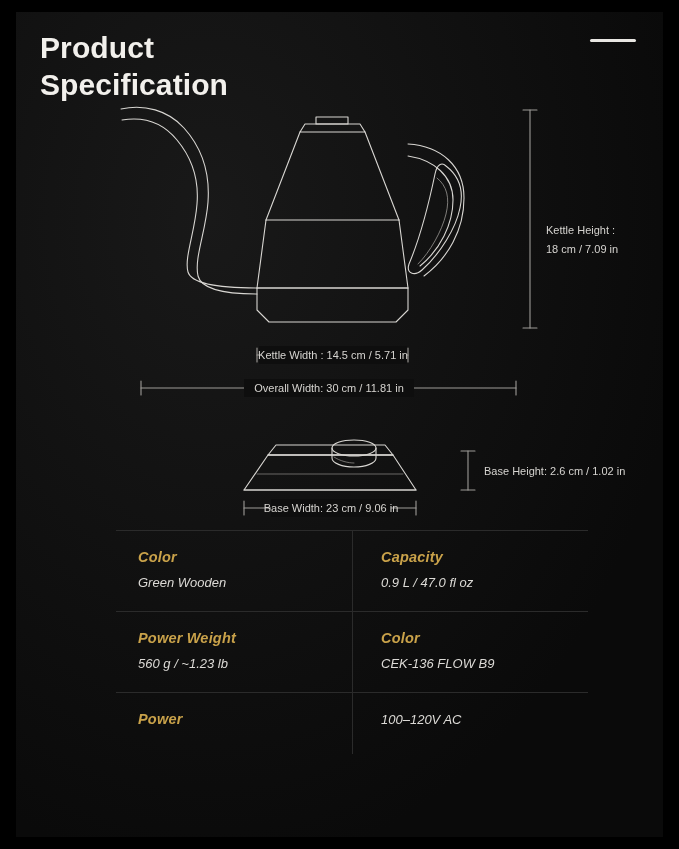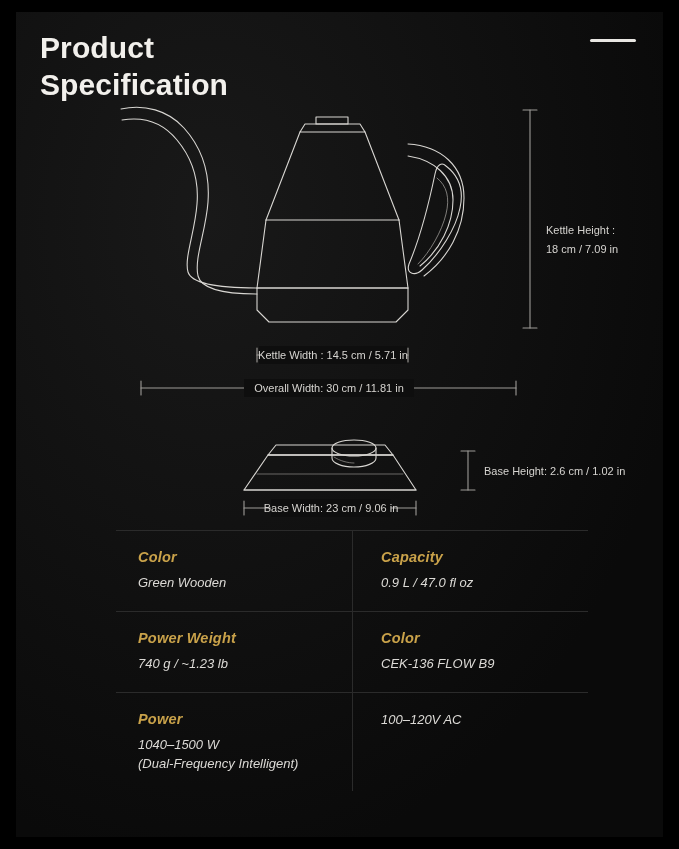--- a/index.html
+++ b/index.html
@@ -185,33 +185,31 @@
       </div>
       <div class="spec-cell right">
         <div class="spec-label">Capacity</div>
         <div class="spec-value">0.9 L / 47.0 fl oz</div>
       </div>
     </div>
 
     <div class="spec-row">
       <div class="spec-cell">
         <div class="spec-label">Power Weight</div>
-        <div class="spec-value">740 g / ~1.23 lb</div>
+        <div class="spec-value">560 g / ~1.23 lb</div>
       </div>
       <div class="spec-cell right">
         <div class="spec-label">Color</div>
         <div class="spec-value">CEK-136 FLOW B9</div>
       </div>
     </div>
 
     <div class="spec-row">
       <div class="spec-cell">
         <div class="spec-label">Power</div>
-        <div class="spec-value">1040–1500 W
-(Dual-Frequency Intelligent)</div>
       </div>
       <div class="spec-cell right">
         <div class="spec-value">100–120V AC</div>
       </div>
     </div>
 
   </div>
 </div>
 
 </body></html>

